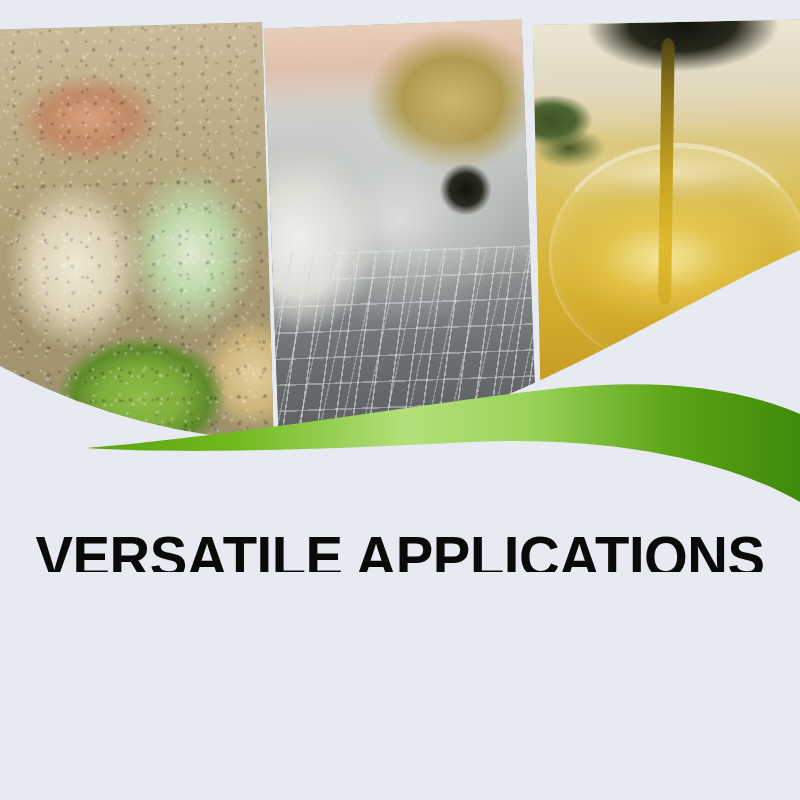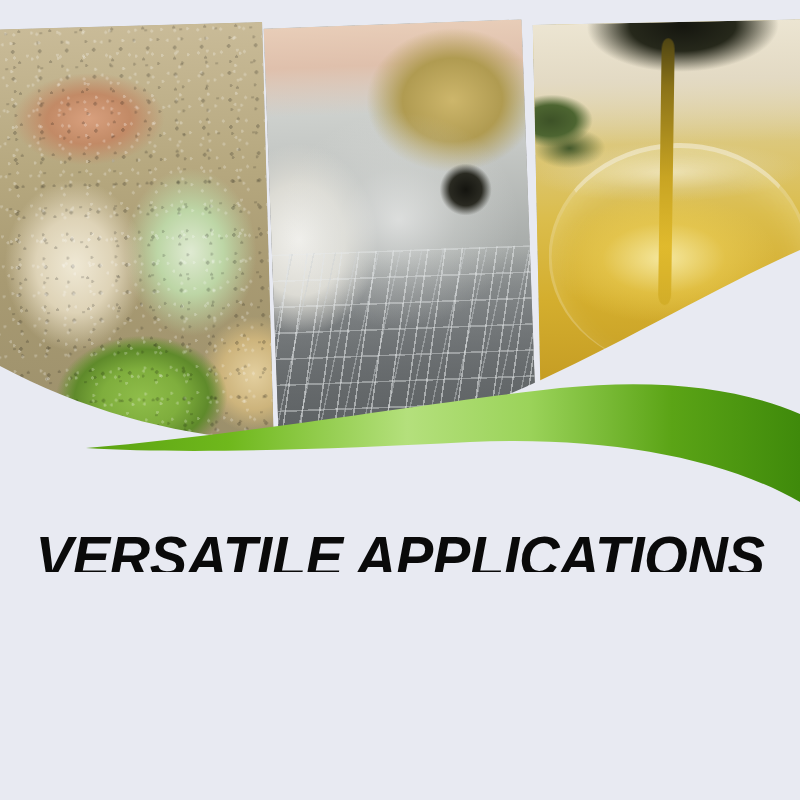--- a/index.html
+++ b/index.html
@@ -15,21 +15,20 @@
     background: #e8eaf2;
     position: relative;
   }
 
   #stage {
     position: relative;
     width: 800px;
     height: 572px;
     background: #e8eaf2;
     overflow: hidden;
-    font-style: italic;
   }
 
   
   .collage {
     position: absolute;
     left: 0; top: 0;
     width: 800px;
     height: 470px;
     overflow: hidden;
   }

